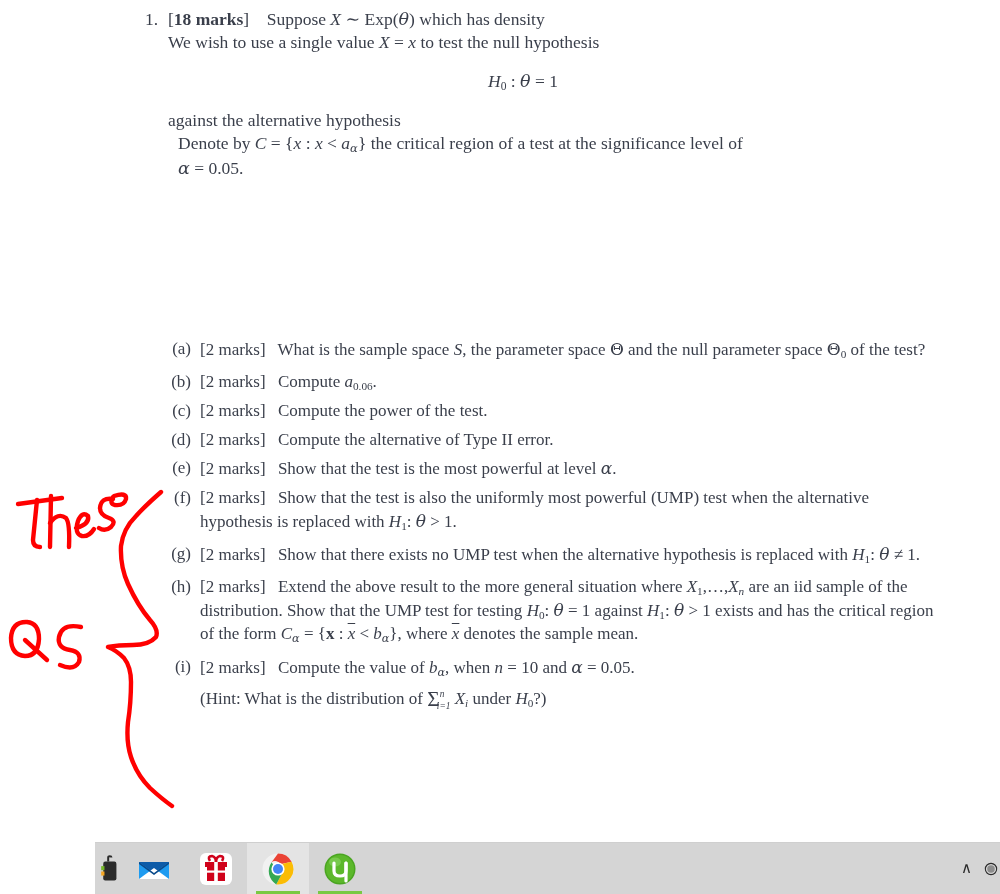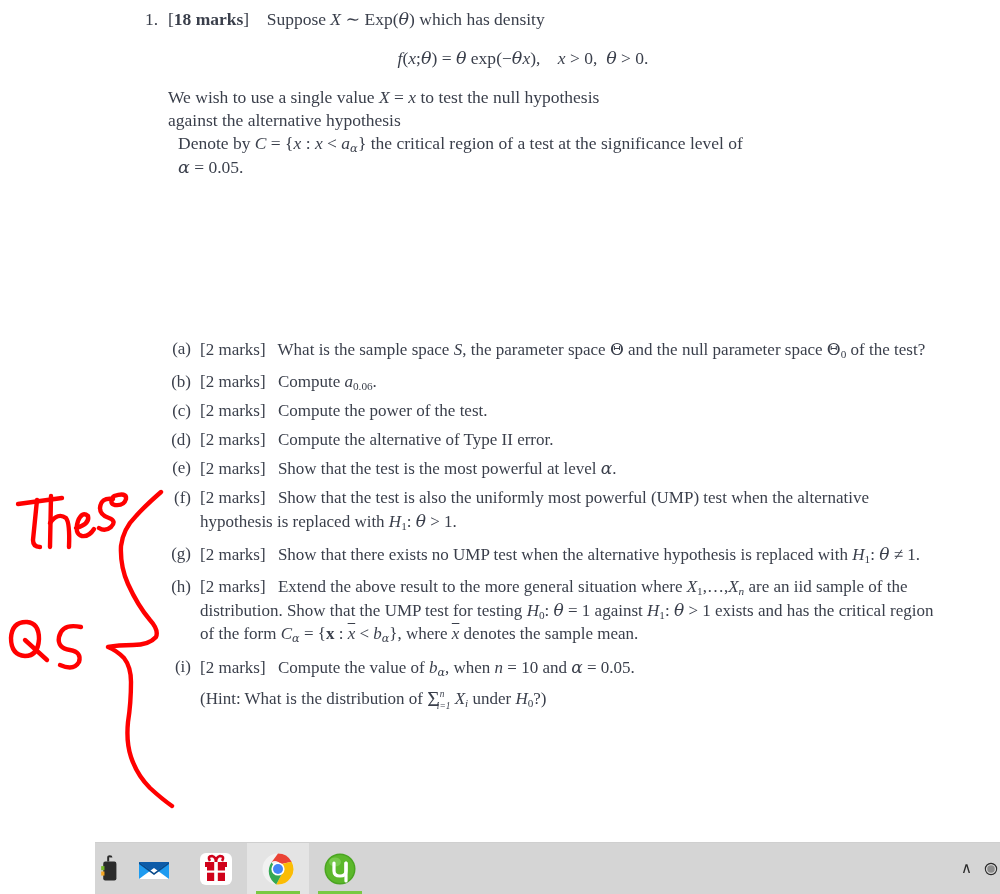--- a/index.html
+++ b/index.html
@@ -177,28 +177,28 @@
 
       <div class="prob-head">
         <div class="prob-num">1.</div>
         <div class="prob-body">
           <span class="marks-b">[<b>18 marks</b>]</span>
           <span class="nbsp">  </span>
           <span>Suppose <span class="mi">X</span> ∼ <span class="mu">Exp</span>(<span class="mgrk">θ</span>) which has density</span>
         </div>
       </div>
 
-      <div class="display">
-        <span class="mi">f</span>(<span class="mi">x</span>;<span class="mgrk">θ</span>) = <span class="mgrk">θ</span> <span class="mu">exp</span>(−<span class="mgrk">θ</span><span class="mi">x</span>),<span class="nbsp">    </span><span class="mi">x</span> &gt; 0, <span class="nbsp"> </span><span class="mgrk">θ</span> &gt; 0.
-      </div>
 
       <p class="para indent">
         We wish to use a single value <span class="mi">X</span> = <span class="mi">x</span> to test the null hypothesis
       </p>
 
+      <div class="display">
+        <span class="mi">H</span><sub>0</sub> : <span class="mgrk">θ</span> = 1
+      </div>
 
       <p class="para indent">
         against the alternative hypothesis
       </p>
 
 
       <p class="para indent" style="text-align:justify; width:765px;margin-left:40px;">
         Denote by <span class="mi">C</span> = {<span class="mi">x</span> : <span class="mi">x</span> &lt; <span class="mi">a</span><sub class="sub-i"><span class="mgrk">α</span></sub>} the critical region of a test at the significance level of<br>
         <span class="mgrk">α</span> = 0.05.
       </p>

